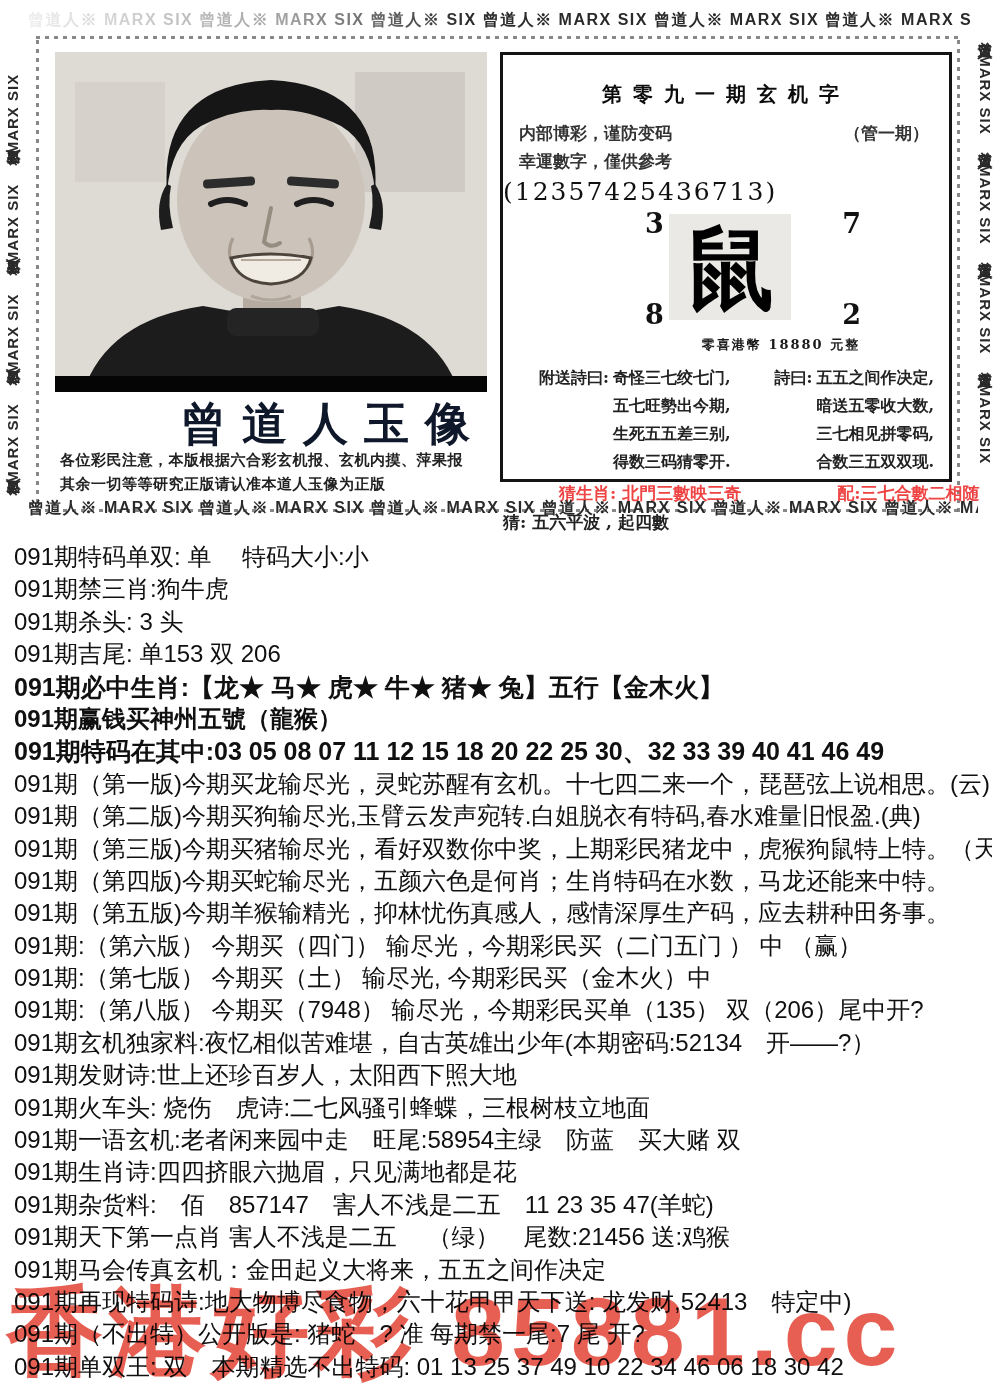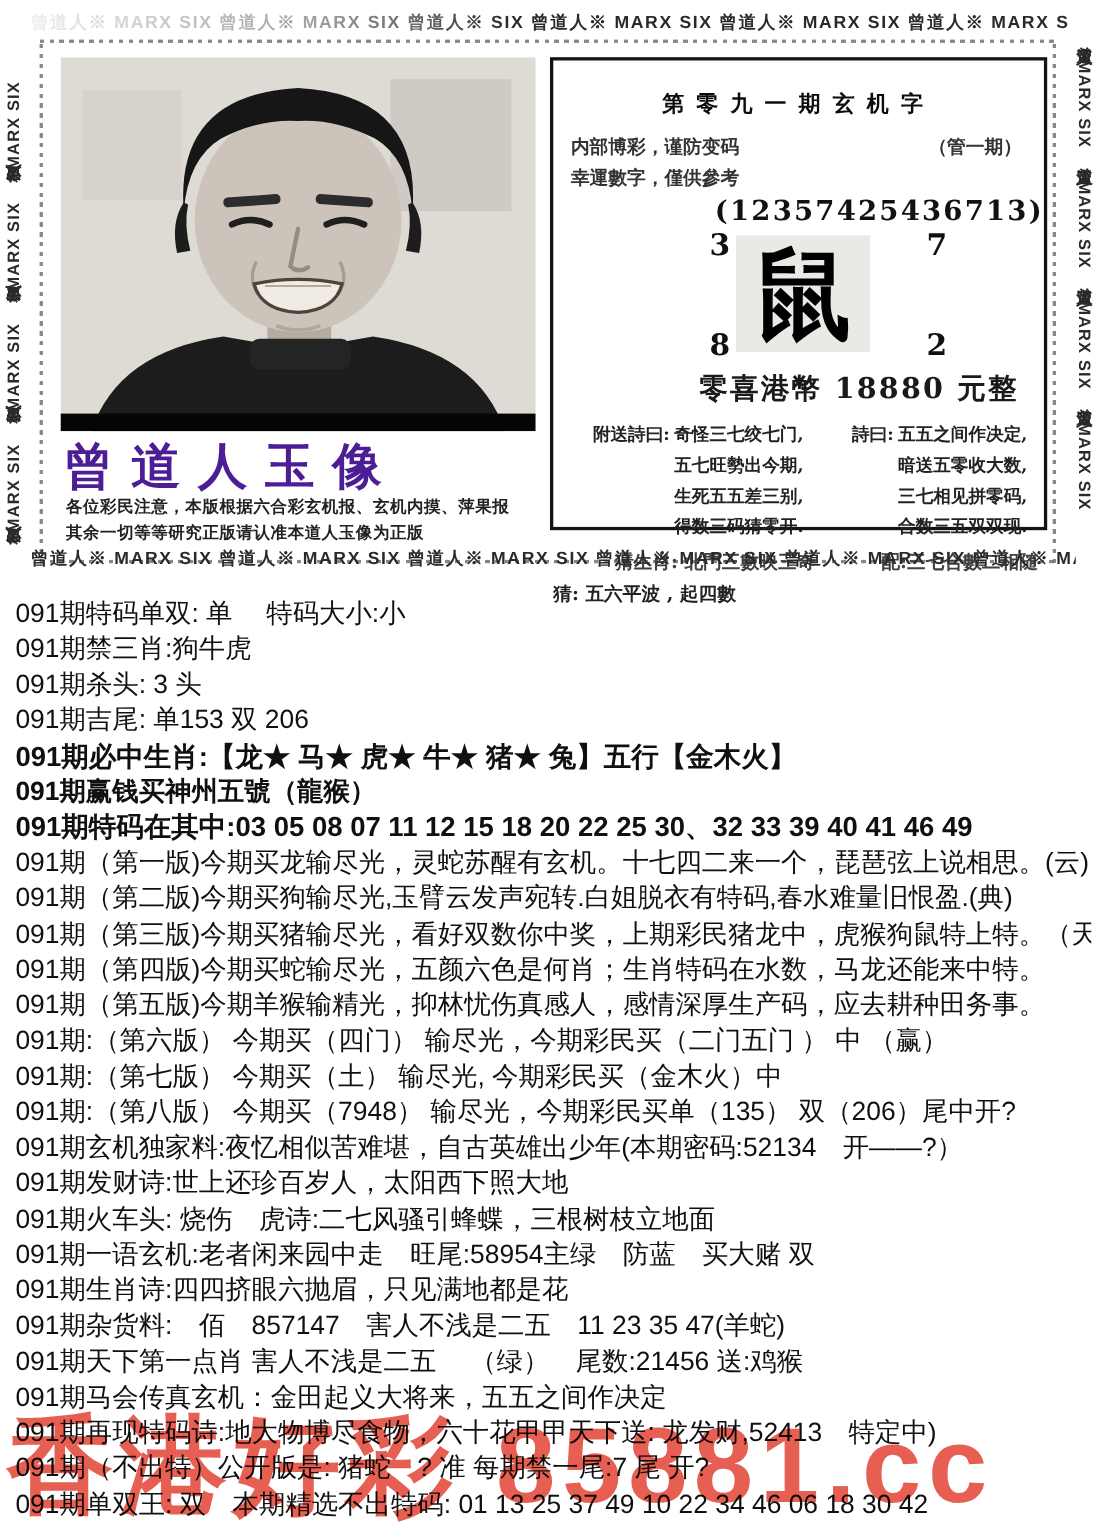--- a/index.html
+++ b/index.html
@@ -36,23 +36,23 @@
   .lace.h { height:3px; width:100%;
     background-image:repeating-linear-gradient(90deg,#6a6a6a 0 4px, transparent 4px 9px); }
   .lace.v { width:3px; height:100%;
     background-image:repeating-linear-gradient(0deg,#6a6a6a 0 4px, transparent 4px 9px); }
   .lace.top{top:0;left:0} .lace.bottom{bottom:0;left:0} .lace.left{left:0;top:0} .lace.right{right:0;top:0}
 
   
   .photo { position:absolute; left:55px; top:52px; width:432px; height:340px; }
   .photo svg { display:block; width:100%; height:100%; }
   .caption-title {
-    position:absolute; left:58px; top:394px; width:428px; text-align:left;
+    position:absolute; left:58px; top:394px; width:428px; text-align:right;
     font-family:"DejaVu Serif", serif; font-weight:bold; font-size:45px;
-    letter-spacing:16px; color:#4c1d95; white-space:nowrap;
+    letter-spacing:16px; color:#0f172a; white-space:nowrap;
   }
   .caption-small {
     position:absolute; left:60px; width:435px; font-size:15px; font-weight:600;
     color:#222; letter-spacing:.5px; white-space:nowrap;
   }
   .caption-small.l1 { top:451px; }
   .caption-small.l2 { top:475px; }
 
   
   .oracle-box {
@@ -62,48 +62,48 @@
   .ob-title {
     margin-top:26px; text-align:center; font-family:"DejaVu Serif", serif;
     font-weight:bold; font-size:20px; letter-spacing:11px; color:#0c0c0c; white-space:nowrap;
   }
   .ob-note-row {
     display:flex; justify-content:space-between; padding:0 20px 0 16px;
     margin-top:14px; font-size:17px; font-weight:600; color:#333; font-family:"DejaVu Serif", serif;
   }
   .ob-note2 { padding-left:16px; margin-top:5px; font-size:17px; font-weight:600; color:#333; font-family:"DejaVu Serif", serif; }
   .ob-lucky {
-    text-align:right; margin-top:4px; font-family:"DejaVu Serif", serif;
-    font-weight:bold; font-size:25px; letter-spacing:2px; color:#111;
+    text-align:left; margin-top:4px; font-family:"DejaVu Serif", serif;
+    font-weight:normal; font-size:25px; letter-spacing:2px; color:#111;
   }
   .zodiac { position:relative; height:112px; margin-top:6px; }
   .zcorner { position:absolute; font-family:"DejaVu Serif", serif; font-weight:bold; font-size:27px; color:#111; }
   .zcorner.tl { left:142px; top:-4px; }
   .zcorner.tr { right:88px;  top:-4px; }
   .zcorner.bl { left:142px; bottom:-6px; }
   .zcorner.br { right:88px;  bottom:-6px; }
   .zchar {
     position:absolute; left:166px; top:2px; width:122px; height:106px;
     background:#ebe9e5; text-align:center; line-height:108px;
     font-family:"DejaVu Serif", serif; font-weight:bold; font-size:90px; color:#000;
   }
   .ob-prize {
     margin-top:12px; text-align:center; padding-left:110px;
-    font-family:"DejaVu Serif", serif; font-weight:bold; font-size:26px;
+    font-family:"DejaVu Serif", serif; font-weight:bold; font-size:13px;
     letter-spacing:2px; color:#1a1a1a; white-space:nowrap;
   }
   .poems { display:flex; margin-top:14px; font-family:"DejaVu Serif", serif;
     font-size:16px; font-weight:bold; color:#222; }
   .poem { display:flex; }
   .poem.pl { margin-left:36px; }
   .poem.pr { margin-left:44px; }
   .poem-label { white-space:nowrap; }
   .poem-lines div { margin:0 0 7px 4px; white-space:nowrap; }
   .ob-guess-row { display:flex; margin-top:2px; font-family:"DejaVu Serif", serif;
-    font-size:17px; font-weight:bold; color:#404040; }
+    font-size:17px; font-weight:bold; color:#ef4444;gap:36px; }
   .ob-guess-row .g1 { margin-left:56px; white-space:nowrap; }
   .ob-guess-row .g2 { margin-left:60px; white-space:nowrap; }
   .ob-guess2 { margin-top:6px; font-family:"DejaVu Serif", serif;
     font-size:17px; font-weight:bold; color:#222; white-space:nowrap; }
 
   
   .body-lines { position:absolute; left:14px; top:541px; width:978px; }
   .body-line { height:32.4px; font-size:24px; color:#101010; white-space:nowrap; overflow:hidden; }
   .body-line.b  { font-weight:bold; }
   .body-line.b2 { font-weight:bold; font-size:25px; }

